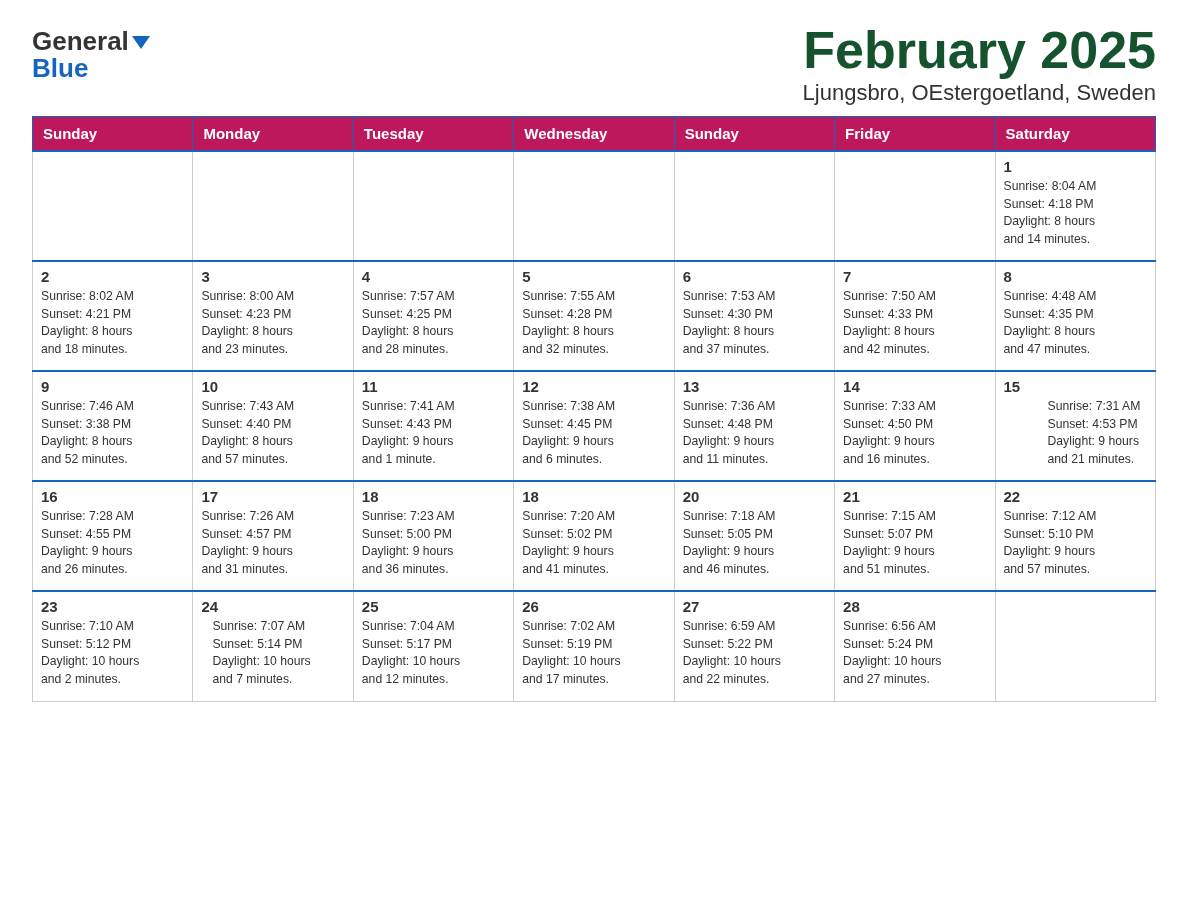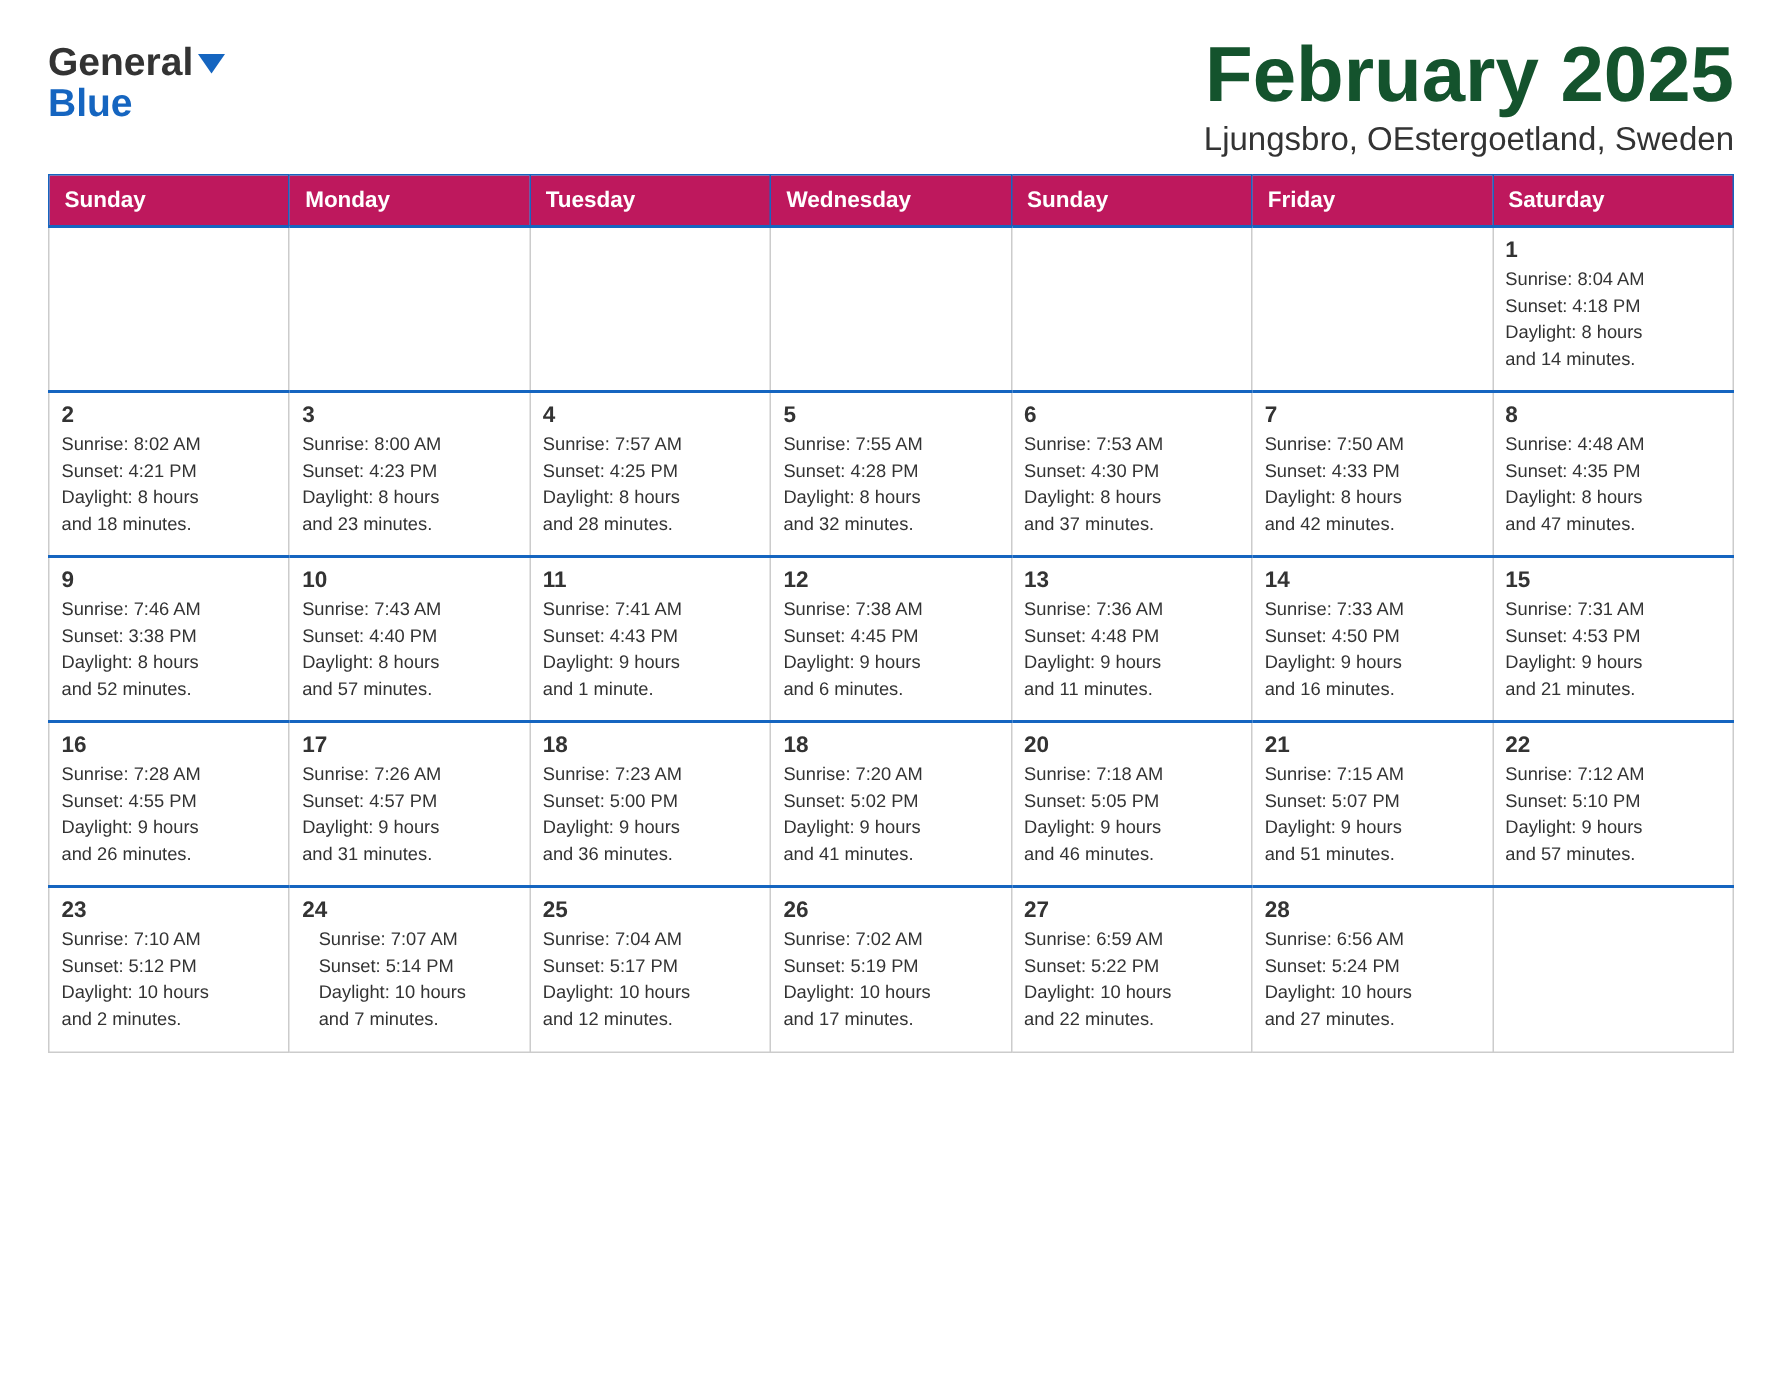--- a/index.html
+++ b/index.html
@@ -230,21 +230,21 @@
         </td>
         <td>
           <span class="day-number">14</span>
           <div class="day-info" style="white-space: pre-line;">Sunrise: 7:33 AM
 Sunset: 4:50 PM
 Daylight: 9 hours
 and 16 minutes.</div>
         </td>
         <td>
           <span class="day-number">15</span>
-          <div class="day-info" style="white-space: pre-line;">Sunrise: 7:31 AM
+          <div class="day-info" style="white-space: pre-line; margin-left: 44px;">Sunrise: 7:31 AM
 Sunset: 4:53 PM
 Daylight: 9 hours
 and 21 minutes.</div>
         </td>
       </tr>
       <tr class="week-row">
         <td>
           <span class="day-number">16</span>
           <div class="day-info" style="white-space: pre-line;">Sunrise: 7:28 AM
 Sunset: 4:55 PM

